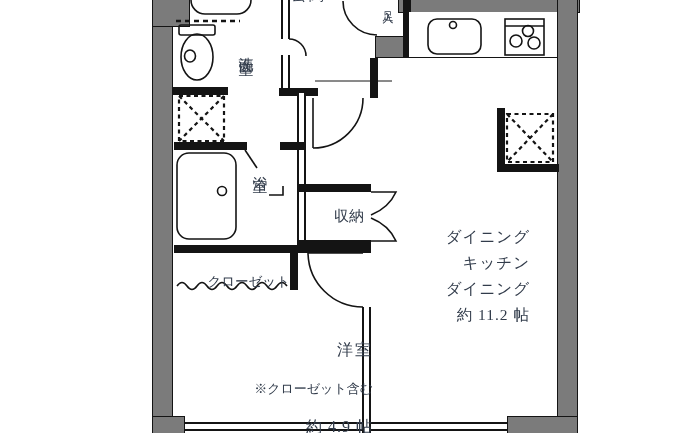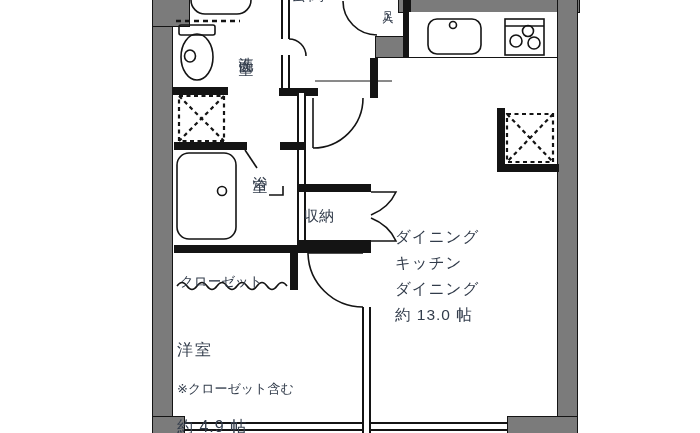--- a/index.html
+++ b/index.html
@@ -9,21 +9,21 @@
   .gwall{position:absolute;background:#7b7b7b;border:1.5px solid #141414;box-sizing:border-box;}
   
   .bwall{position:absolute;background:#141414;}
   
   .dwall-v{position:absolute;background:#fff;border-left:2.5px solid #141414;border-right:2.5px solid #141414;box-sizing:border-box;}
   
   .window{position:absolute;background:#fff;border-top:2px solid #141414;border-bottom:2px solid #141414;box-sizing:border-box;}
   .counter{position:absolute;background:#fff;border-left:1.5px solid #141414;border-bottom:1.5px solid #141414;box-sizing:border-box;}
   .lbl{position:absolute;color:#323c4b;white-space:nowrap;}
   .vlbl{writing-mode:vertical-rl;text-orientation:upright;letter-spacing:2px;}
-  .center{text-align:left;}
+  .center{text-align:right;font-family:Liberation Serif, serif;}
   svg{position:absolute;left:0;top:0;}
 </style>
 </head>
 <body>
 
 <div id="stage">
 
   <div class="gwall" style="left:152px;top:-2px;width:21px;height:437px;"></div>
   <div class="gwall" style="left:152px;top:-2px;width:38px;height:29px;"></div>
   <div class="gwall" style="left:398px;top:-2px;width:182px;height:15px;"></div>
@@ -138,16 +138,16 @@
   <div class="lbl center" style="left:177px;top:340px;width:196px;">
     <div style="font-size:16px;letter-spacing:2px;">洋室</div>
     <div style="font-size:13px;margin-top:19px;">※クローゼット含む</div>
     <div style="font-size:16px;margin-top:19px;letter-spacing:1px;">約 4.9 帖</div>
   </div>
 
   <div class="lbl center" style="left:395px;top:224px;width:135px;font-size:15.5px;line-height:26px;letter-spacing:1px;">
     <div>ダイニング</div>
     <div>キッチン</div>
     <div>ダイニング</div>
-    <div>約 13.0 帖</div>
+    <div>約 11.2 帖</div>
   </div>
 
 </div>
 
 </body></html>

